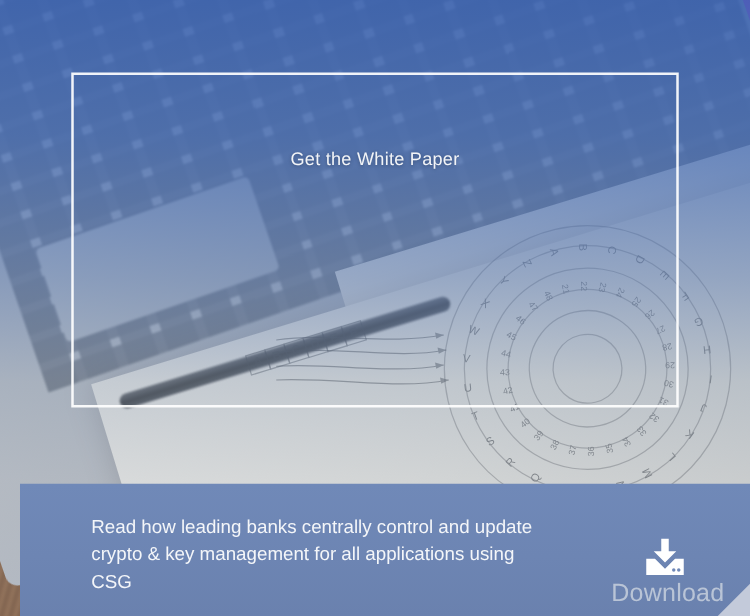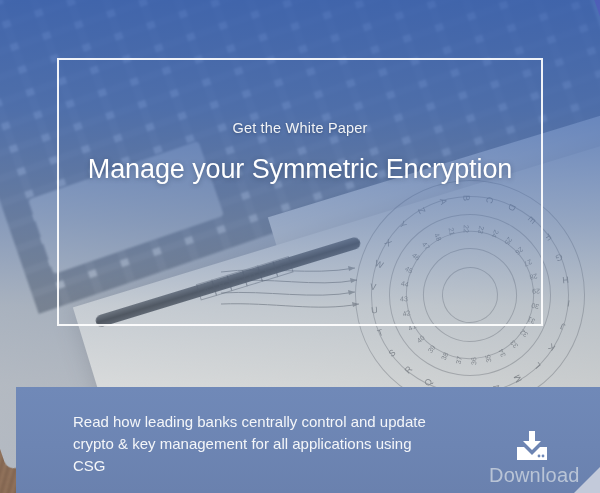--- a/index.html
+++ b/index.html
@@ -269,21 +269,20 @@
         </div>
     </div>
   </div>
 
   <div class="overlay"></div>
 
   <div class="frame"></div>
 
   <div class="hero">
     <div class="eyebrow">Get the White Paper</div>
-    <div class="headline">Manage your Symmetric Encryption</div>
   </div>
 
   <div class="footer">
     <div class="footer-text">Read how leading banks centrally control and update crypto &amp; key management for all applications using CSG</div>
 
     <div class="download-block">
       <svg class="dl-icon" viewBox="0 0 38 32">
         <path d="M16 1 h6 v10 h6 l-9 9 l-9 -9 h6 z" fill="#ffffff"></path>
         <path d="M4 17 h7 l8 8 l8 -8 h7 v13 h-30 z" fill="#ffffff"></path>
         <circle cx="26" cy="26" r="1.4" fill="#7089b8"></circle>

